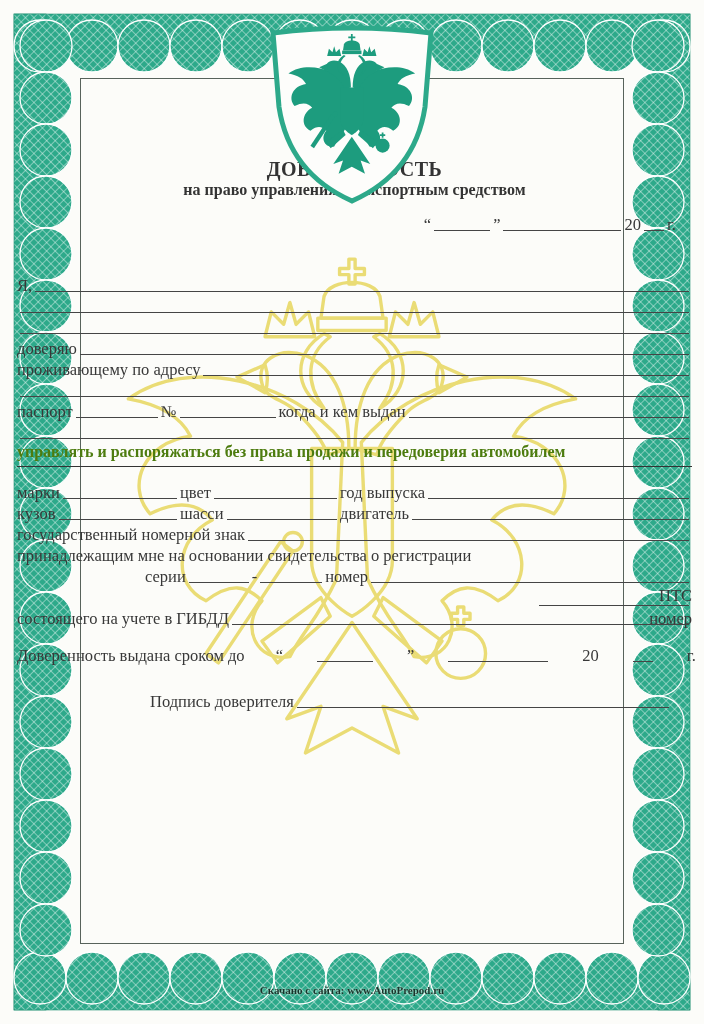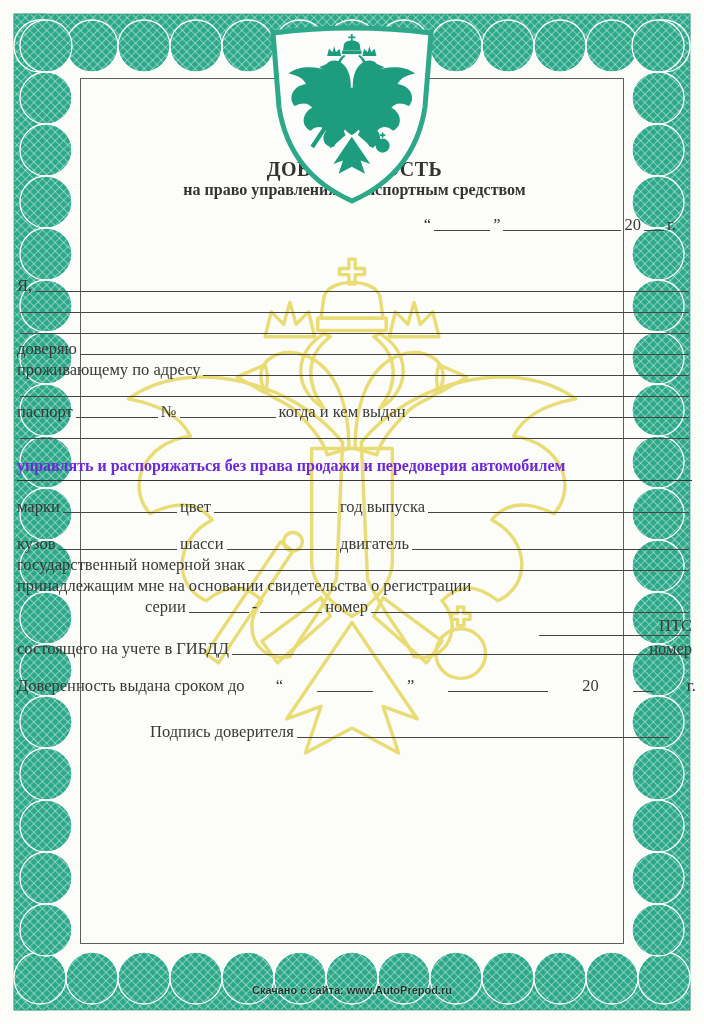--- a/index.html
+++ b/index.html
@@ -49,40 +49,40 @@
   .doc-subtitle{
     margin:0;text-align:center;font-size:16px;font-weight:bold;color:#333;
   }
   .row{display:flex;align-items:flex-end;height:21px;line-height:19px;white-space:nowrap;}
   .row .lbl{flex:0 0 auto;}
   .line{border-bottom:1.2px solid #454545;margin:0 3px 3px 3px;flex:0 0 auto;}
   .line.grow{flex:1 1 auto;}
   .date-row{margin-top:14px;justify-content:flex-end;padding-right:16px;}
   .gap-top{margin-top:40px;}
   .auth-heading{
-    margin-top:14px;font-weight:bold;font-size:16px;color:#6d28d9;
+    font-weight:bold;font-size:16px;color:#4d7c0f;
     border-bottom:1.6px solid #333;padding-bottom:3px;height:21px;line-height:20px;
   }
-  .veh-row{margin-top:16px;text-align:right;}
+  .veh-row{margin-top:0;text-align:right;}
   .veh-first{margin-top:14px;}
   .col{display:flex;align-items:flex-end;}
   .col1{flex:0 0 163px;}
   .col2{flex:0 0 160px;}
   .col3{flex:1 1 auto;}
   .indent-series{padding-left:128px;text-align:right;}
   .indent-pts{padding-left:153px;flex-direction:column;}
   .valid-row{margin-top:16px;gap:31px;}
   .sign-row{margin-top:25px;padding-left:133px;padding-right:20px;}
   
   .w20{width:20px;}.w56{width:56px;}.w60{width:60px;}.w62{width:62px;}
   .w82{width:82px;}.w96{width:96px;}.w100{width:100px;}.w118{width:118px;}.w150{width:150px;}
   
   .source-note{
     position:absolute;bottom:28px;left:0;width:100%;text-align:center;z-index:5;
-    font-family:Liberation Sans, sans-serif;
+    font-family:Liberation Serif, serif;
     font-size:11px;font-weight:bold;color:#17332a;
     text-shadow:0 0 2px #d7efe4;
   }
 </style>
 </head>
 <body>
 
 <div class="page" style="--green: #2da98a; --egreen: #1d9c7e; --wm: #e7d75f; --ink: #3a3a3a;">
 
   <svg class="border-svg" width="704" height="1024" viewBox="0 0 704 1024">

